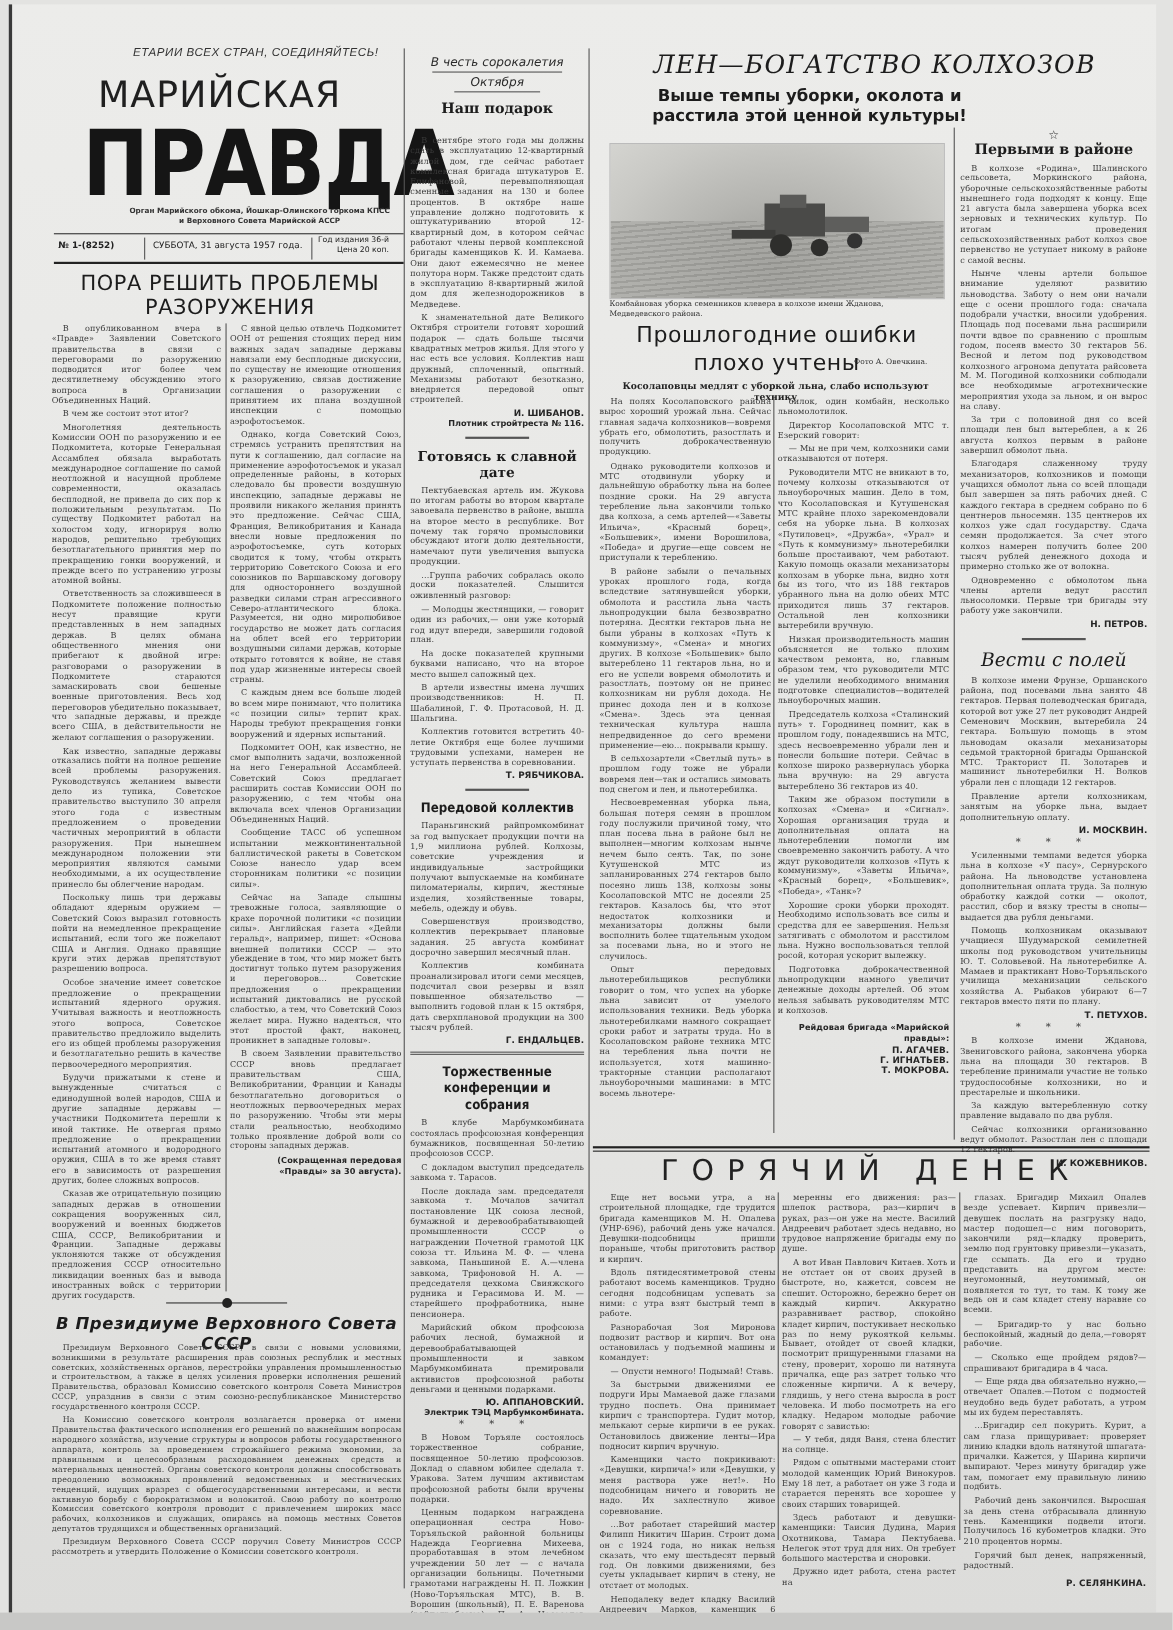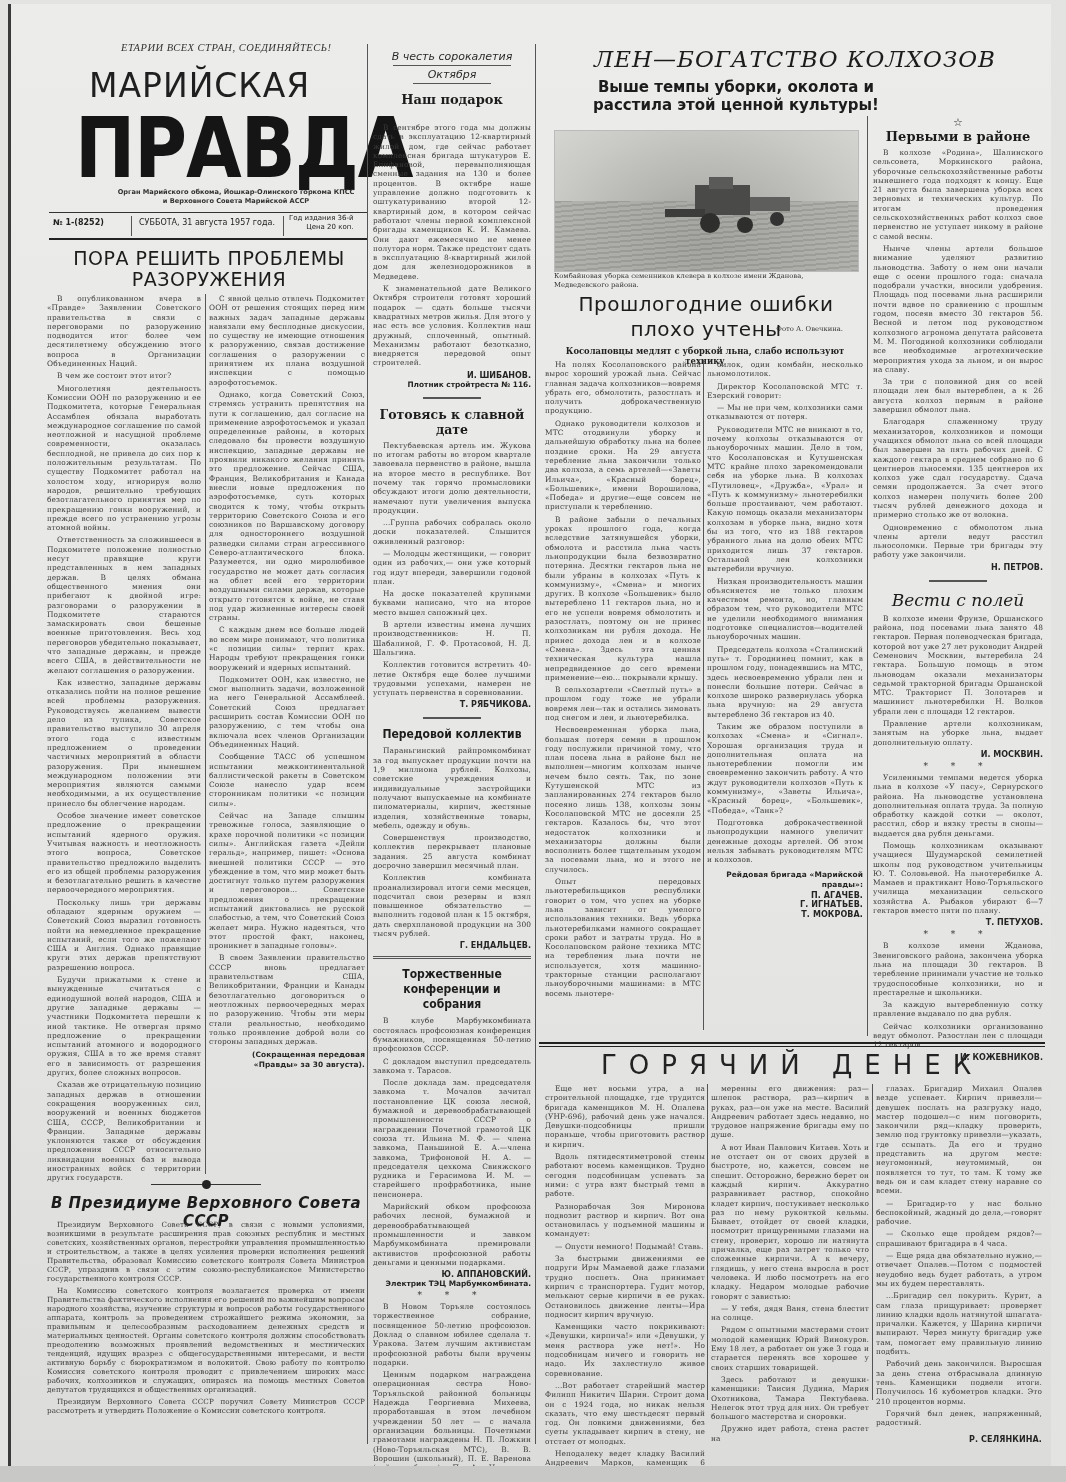--- a/index.html
+++ b/index.html
@@ -22,21 +22,21 @@
     color: #3a3a3a; letter-spacing: 0.1px; margin: 0;
   }
   .txt p { margin: 0 0 3px 0; text-indent: 10px; }
   .sig { font-family: "DejaVu Sans", sans-serif; font-weight: bold; font-size: 8px; text-align: right; color: #262626; margin-top: 2px; }
   .sig2 { font-family: "DejaVu Sans", sans-serif; font-weight: bold; font-size: 7.4px; text-align: right; color: #262626; }
   .vrule { position: absolute; width: 1px; background: #555; }
   .hrule { position: absolute; height: 1px; background: #555; }
   .stars { text-align: center; font-size: 9px; letter-spacing: 10px; color: #333; margin: 2px 0; }
 
   
-  .motto { font-family: Liberation Serif, serif; font-style: italic; font-size: 10.5px; color: #333; letter-spacing: 0.5px; }
+  .motto { font-family: Liberation Sans, sans-serif; font-style: italic; font-size: 10.5px; color: #333; letter-spacing: 0.5px; }
   .mast1 { font-family: "DejaVu Sans", sans-serif; font-size: 33px; letter-spacing: 1px; color: #1f1f1f; font-weight: normal; }
   .mast2 { font-family: "DejaVu Sans", sans-serif; font-weight: bold; font-size: 72px; letter-spacing: -1px; color: #151515; transform: scaleY(1.15); transform-origin: top left; }
   .organ { font-family: "DejaVu Sans", sans-serif; font-size: 6.6px; font-weight: bold; color: #333; text-align: center; line-height: 9px; }
   .infobar { font-family: "DejaVu Sans", sans-serif; font-size: 8px; color: #222; font-weight: bold; }
 
   .h-main { font-family: "DejaVu Sans", sans-serif; font-size: 19px; text-align: center; color: #1c1c1c; line-height: 21px; letter-spacing: 0.5px; }
   .h-bold { font-family: "DejaVu Serif", serif; font-weight: bold; font-size: 12.5px; text-align: center; color: #1c1c1c; line-height: 15px; }
   .h-cond { font-family: "DejaVu Sans", sans-serif; font-weight: bold; font-size: 12px; text-align: center; color: #1c1c1c; line-height: 15px; transform: scaleX(0.9); }
   .h-ital { font-family: "DejaVu Sans", sans-serif; font-style: italic; font-size: 11px; text-align: center; color: #2a2a2a; }
   .h-italbig { font-family: "DejaVu Serif", serif; font-style: italic; font-size: 17px; text-align: center; color: #1c1c1c; }
@@ -83,22 +83,22 @@
   </div>
   <div class="hrule" style="left:38px; top:234px; width:318px; height:2px; background:#222;"></div>
 
   <div class="abs h-main" style="left:40px; top:244px; width:316px;">ПОРА РЕШИТЬ ПРОБЛЕМЫ РАЗОРУЖЕНИЯ</div>
   <div class="abs txt" style="left:36px; top:290px; width:154px;">
     <p>В опубликованном вчера в «Правде» Заявлении Советского правительства в связи с переговорами по разоружению подводится итог более чем десятилетнему обсуждению этого вопроса в Организации Объединенных Наций.</p>
     <p>В чем же состоит этот итог?</p>
     <p>Многолетняя деятельность Комиссии ООН по разоружению и ее Подкомитета, которые Генеральная Ассамблея обязала выработать международное соглашение по самой неотложной и насущной проблеме современности, оказалась бесплодной, не привела до сих пор к положительным результатам. По существу Подкомитет работал на холостом ходу, игнорируя волю народов, решительно требующих безотлагательного принятия мер по прекращению гонки вооружений, и прежде всего по устранению угрозы атомной войны.</p>
     <p>Ответственность за сложившееся в Подкомитете положение полностью несут правящие круги представленных в нем западных держав. В целях обмана общественного мнения они прибегают к двойной игре: разговорами о разоружении в Подкомитете стараются замаскировать свои бешеные военные приготовления. Весь ход переговоров убедительно показывает, что западные державы, и прежде всего США, в действительности не желают соглашения о разоружении.</p>
     <p>Как известно, западные державы отказались пойти на полное решение всей проблемы разоружения. Руководствуясь желанием вывести дело из тупика, Советское правительство выступило 30 апреля этого года с известным предложением о проведении частичных мероприятий в области разоружения. При нынешнем международном положении эти мероприятия являются самыми необходимыми, а их осуществление принесло бы облегчение народам.</p>
+    <p>Поскольку лишь три державы обладают ядерным оружием — Советский Союз выразил готовность пойти на немедленное прекращение испытаний, если того же пожелают США и Англия. Однако правящие круги этих держав препятствуют разрешению вопроса.</p>
     <p>Особое значение имеет советское предложение о прекращении испытаний ядерного оружия. Учитывая важность и неотложность этого вопроса, Советское правительство предложило выделить его из общей проблемы разоружения и безотлагательно решить в качестве первоочередного мероприятия.</p>
-    <p>Поскольку лишь три державы обладают ядерным оружием — Советский Союз выразил готовность пойти на немедленное прекращение испытаний, если того же пожелают США и Англия. Однако правящие круги этих держав препятствуют разрешению вопроса.</p>
     <p>Будучи прижатыми к стене и вынужденные считаться с единодушной волей народов, США и другие западные державы — участники Подкомитета перешли к иной тактике. Не отвергая прямо предложение о прекращении испытаний атомного и водородного оружия, США в то же время ставят его в зависимость от разрешения других, более сложных вопросов.</p>
     <p>Сказав же отрицательную позицию западных держав в отношении сокращения вооруженных сил, вооружений и военных бюджетов США, СССР, Великобритании и Франции. Западные державы уклоняются также от обсуждения предложения СССР относительно ликвидации военных баз и вывода иностранных войск с территории других государств.</p>
   </div>
   <div class="vrule" style="left:194px; top:290px; height:880px;"></div>
   <div class="abs txt" style="left:198px; top:290px; width:156px;">
     <p>С явной целью отвлечь Подкомитет ООН от решения стоящих перед ним важных задач западные державы навязали ему бесплодные дискуссии, по существу не имеющие отношения к разоружению, связав достижение соглашения о разоружении с принятием их плана воздушной инспекции с помощью аэрофотосъемок.</p>
     <p>Однако, когда Советский Союз, стремясь устранить препятствия на пути к соглашению, дал согласие на применение аэрофотосъемок и указал определенные районы, в которых следовало бы провести воздушную инспекцию, западные державы не проявили никакого желания принять это предложение. Сейчас США, Франция, Великобритания и Канада внесли новые предложения по аэрофотосъемке, суть которых сводится к тому, чтобы открыть территорию Советского Союза и его союзников по Варшавскому договору для одностороннего воздушной разведки силами стран агрессивного Северо-атлантического блока. Разумеется, ни одно миролюбивое государство не может дать согласия на облет всей его территории воздушными силами держав, которые открыто готовятся к войне, не ставя под удар жизненные интересы своей страны.</p>
     <p>С каждым днем все больше людей во всем мире понимают, что политика «с позиции силы» терпит крах. Народы требуют прекращения гонки вооружений и ядерных испытаний.</p>
     <p>Подкомитет ООН, как известно, не смог выполнить задачи, возложенной на него Генеральной Ассамблеей. Советский Союз предлагает расширить состав Комиссии ООН по разоружению, с тем чтобы она включала всех членов Организации Объединенных Наций.</p>
     <p>Сообщение ТАСС об успешном испытании межконтинентальной баллистической ракеты в Советском Союзе нанесло удар всем сторонникам политики «с позиции силы».</p>
@@ -204,20 +204,21 @@
   </div>
   <div class="vrule" style="left:692px; top:356px; height:670px;"></div>
   <div class="abs txt" style="left:696px; top:356px; width:156px;">
     <p>билок, один комбайн, несколько льномолотилок.</p>
     <p>Директор Косолаповской МТС т. Езерский говорит:</p>
     <p>— Мы не при чем, колхозники сами отказываются от потеря.</p>
     <p>Руководители МТС не вникают в то, почему колхозы отказываются от льноуборочных машин. Дело в том, что Косолаповская и Кутушенская МТС крайне плохо зарекомендовали себя на уборке льна. В колхозах «Путиловец», «Дружба», «Урал» и «Путь к коммунизму» льнотеребилки больше простаивают, чем работают. Какую помощь оказали механизаторы колхозам в уборке льна, видно хотя бы из того, что из 188 гектаров убранного льна на долю обеих МТС приходится лишь 37 гектаров. Остальной лен колхозники вытеребили вручную.</p>
     <p>Низкая производительность машин объясняется не только плохим качеством ремонта, но, главным образом тем, что руководители МТС не уделили необходимого внимания подготовке специалистов—водителей льноуборочных машин.</p>
     <p>Председатель колхоза «Сталинский путь» т. Городнинец помнит, как в прошлом году, понадеявшись на МТС, здесь несвоевременно убрали лен и понесли большие потери. Сейчас в колхозе широко развернулась уборка льна вручную: на 29 августа вытереблено 36 гектаров из 40.</p>
     <p>Таким же образом поступили в колхозах «Смена» и «Сигнал». Хорошая организация труда и дополнительная оплата на льнотереблении помогли им своевременно закончить работу. А что ждут руководители колхозов «Путь к коммунизму», «Заветы Ильича», «Красный борец», «Большевик», «Победа», «Танк»?</p>
+    <p>Хорошие сроки уборки проходят. Необходимо использовать все силы и средства для ее завершения. Нельзя затягивать с обмолотом и расстилом льна. Нужно воспользоваться теплой росой, которая ускорит вылежку.</p>
     <p>Подготовка доброкачественной льнопродукции намного увеличит денежные доходы артелей. Об этом нельзя забывать руководителям МТС и колхозов.</p>
     <div class="sig2" style="margin-top:6px;">Рейдовая бригада «Марийской правды»:</div>
     <div class="sig">П. АГАЧЕВ.</div>
     <div class="sig" style="margin-top:0;">Г. ИГНАТЬЕВ.</div>
     <div class="sig" style="margin-top:0;">Т. МОКРОВА.</div>
   </div>
 
   <div class="vrule" style="left:856px; top:112px; height:920px;"></div>
   <div class="abs" style="left:862px; top:112px; width:170px;">
     <div style="text-align:center; font-size:11px; color:#333;">☆</div>

